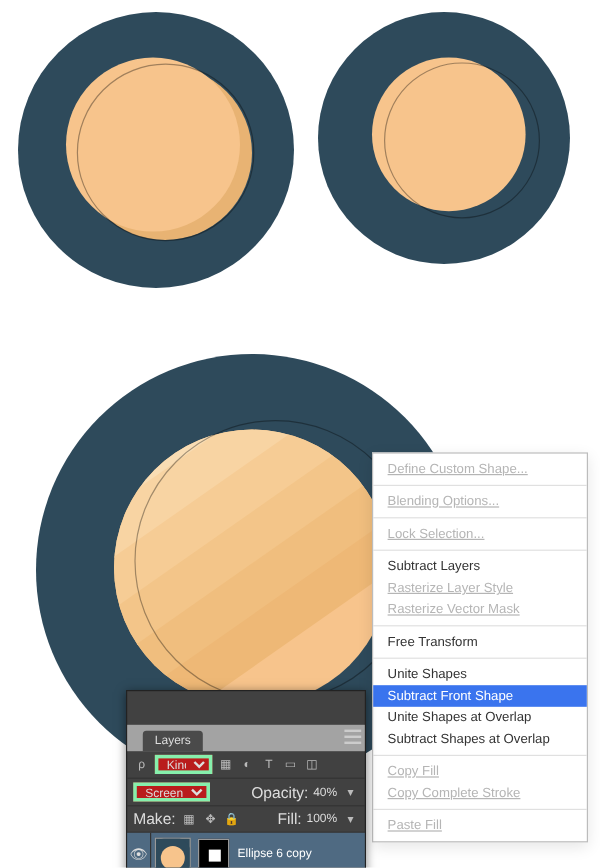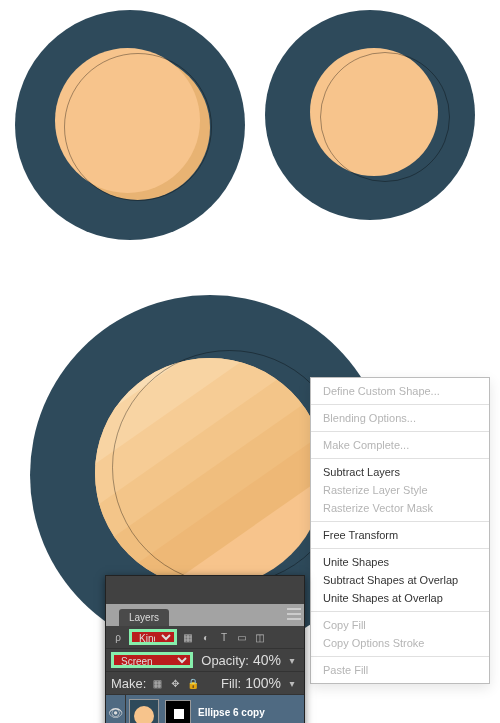--- a/index.html
+++ b/index.html
@@ -61,20 +61,21 @@
     padding: 4px 0;
     box-shadow: 0 4px 12px rgba(0,0,0,0.1);
   }
   .menu .item {
     padding: 3px 12px;
     white-space: nowrap;
     cursor: default;
   }
   .menu .item.disabled {
     color: #b5b5b5;
+    text-decoration: underline;
   }
   .menu .item.selected {
     background: #3a74ee;
     color: #fff;
   }
   .menu .sep {
     height: 1px;
     background: #e0e0e0;
     margin: 4px 0;
   }
@@ -140,21 +141,21 @@
   }
   .panel .iconbtn {
     width: 14px; height: 14px;
     display: inline-flex;
     align-items: center;
     justify-content: center;
     color: #bbb;
     font-size: 10px;
   }
   .panel .spacer { flex: 1; }
-  .panel .val { font-size: 14px; }
+  .panel .val { font-size: 10px; }
   .layerrow {
     display: flex;
     align-items: center;
     background: #4f6a82;
     height: 36px;
     border-bottom: 1px solid #333;
   }
   .layerrow .eye {
     width: 20px;
     text-align: center;
@@ -186,21 +187,20 @@
     content: "";
     position: absolute;
     left: 8px; top: 8px;
     width: 10px; height: 10px;
     background: #fff;
   }
   .layername {
     font-size: 10px;
     padding-left: 4px;
     color: #fff;
-    font-weight: bold;
   }
 </style>
 </head>
 <body>
 
 <div class="canvas">
 
   <div class="ring" style="left:15px; top:10px; width:230px; height:230px;"></div>
   <div class="disc shadow" style="left:65px; top:55px; width:145px; height:145px;"></div>
   <div class="disc" style="left:55px; top:48px; width:145px; height:145px;"></div>
@@ -222,34 +222,35 @@
     <div class="stripe" style="background:#eeb876; left:-50px; top:270px;"></div>
   </div>
   <div class="sel" style="left:112px; top:350px; width:235px; height:235px;"></div>
 </div>
 
 <div class="menu" id="ctx">
     <div class="item disabled">Define Custom Shape...</div>
     <div class="sep"></div>
     <div class="item disabled">Blending Options...</div>
     <div class="sep"></div>
-    <div class="item disabled">Make Complete...</div>
+    <div class="item disabled">Lock Selection...</div>
     <div class="sep"></div>
     <div class="item">Subtract Layers</div>
     <div class="item disabled">Rasterize Layer Style</div>
     <div class="item disabled">Rasterize Vector Mask</div>
     <div class="sep"></div>
     <div class="item">Free Transform</div>
     <div class="sep"></div>
     <div class="item">Unite Shapes</div>
+    <div class="item selected">Subtract Front Shape</div>
+    <div class="item">Unite Shapes at Overlap</div>
     <div class="item">Subtract Shapes at Overlap</div>
-    <div class="item">Unite Shapes at Overlap</div>
     <div class="sep"></div>
     <div class="item disabled">Copy Fill</div>
-    <div class="item disabled">Copy Options Stroke</div>
+    <div class="item disabled">Copy Complete Stroke</div>
     <div class="sep"></div>
     <div class="item disabled">Paste Fill</div>
   </div>
 
 <div class="panel">
   <div class="tabbar">
     <div class="tab">Layers</div>
     <div class="menubtn">
         <div></div>
         <div></div>
@@ -262,21 +263,21 @@
       <option>Kind</option>
     </select>
     <span class="iconbtn">▦</span>
     <span class="iconbtn">◐</span>
     <span class="iconbtn">T</span>
     <span class="iconbtn">▭</span>
     <span class="iconbtn">◫</span>
     <span class="spacer"></span>
   </div>
   <div class="row">
-    <select class="dd" style="width:82px">
+    <select class="dd" style="width:64px">
       <option>Screen</option>
     </select>
     <span class="spacer"></span>
     <span class="lbl">Opacity:</span>
     <span class="val">40%</span>
     <span class="iconbtn">▾</span>
   </div>
   <div class="row">
     <span class="lbl">Make:</span>
     <span class="iconbtn">▦</span>

